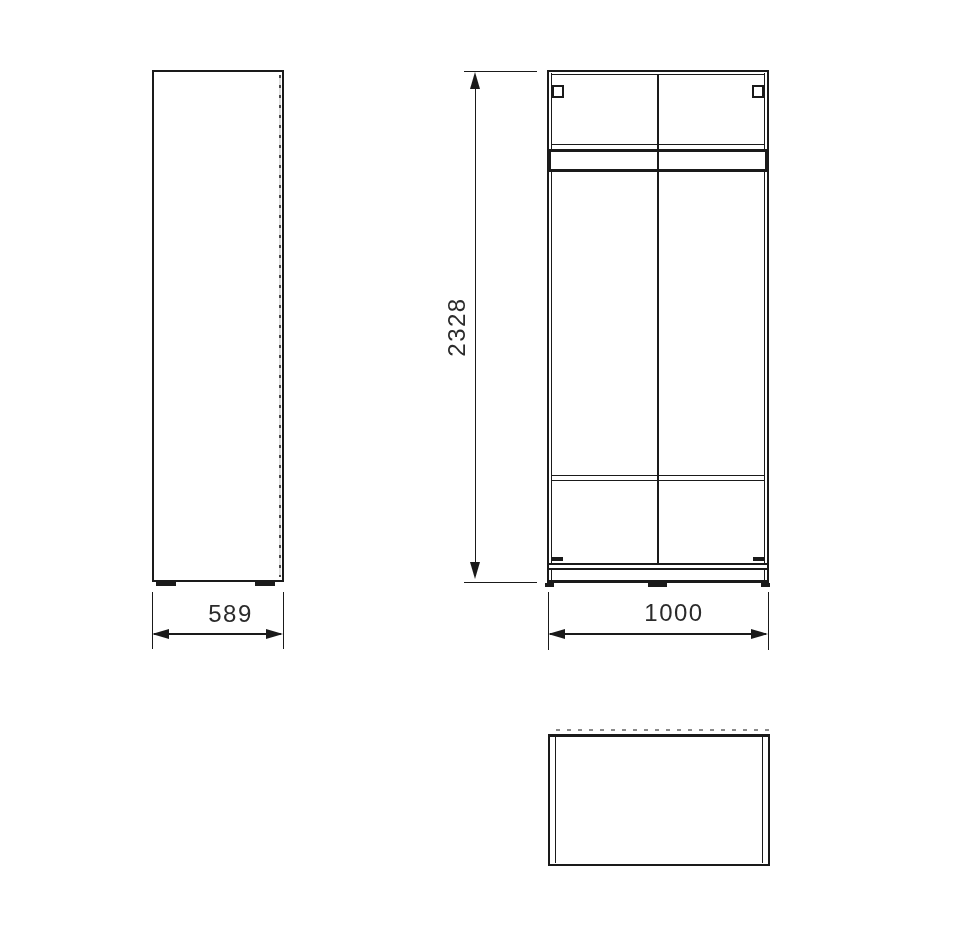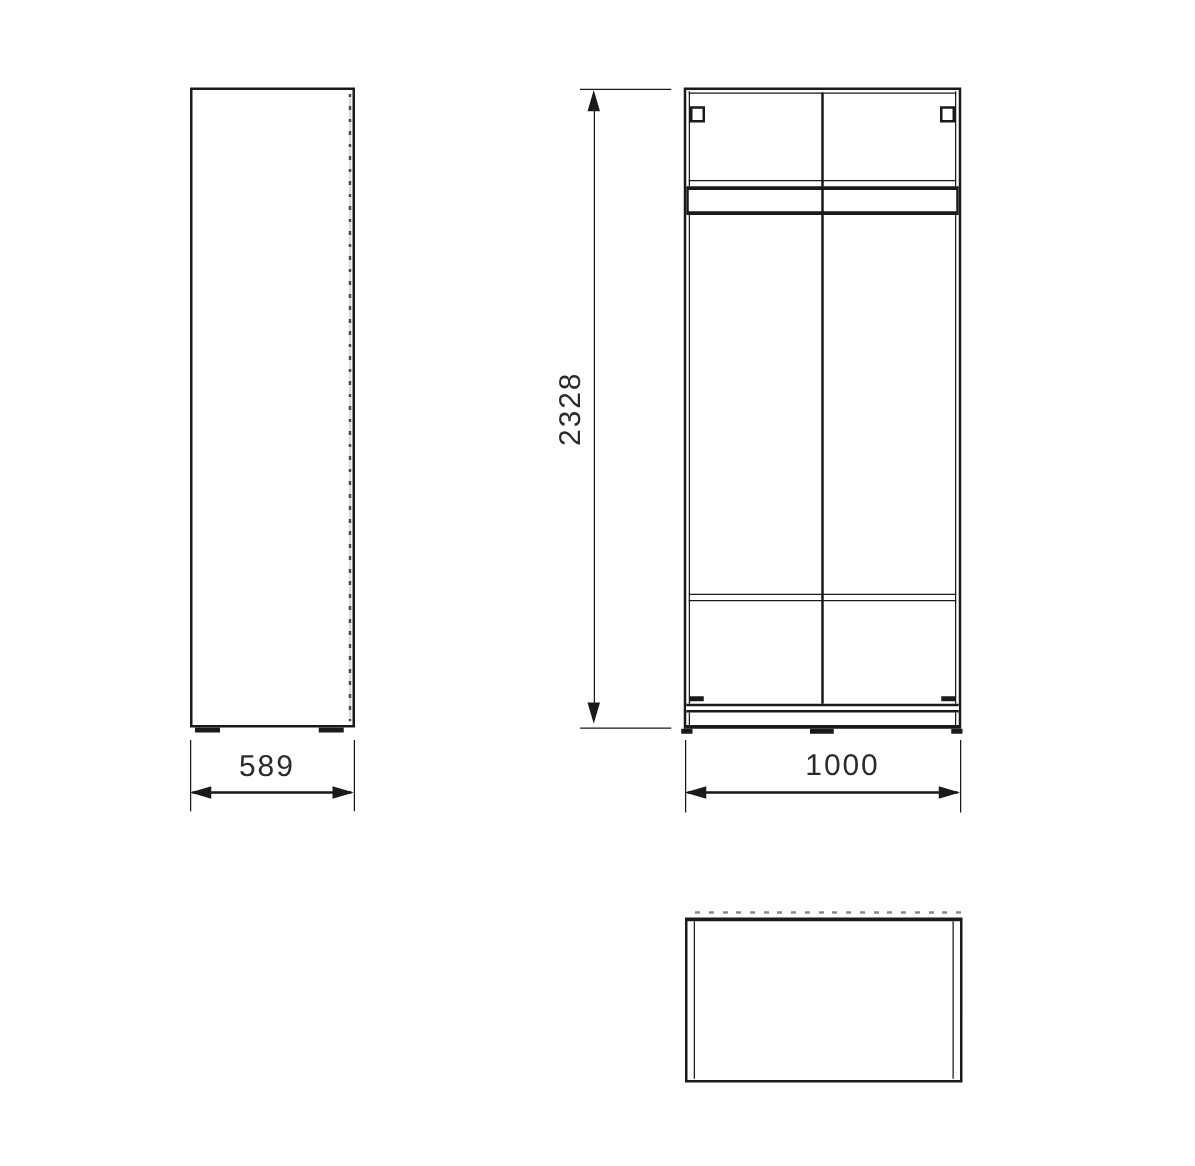--- a/index.html
+++ b/index.html
@@ -69,21 +69,21 @@
   <div class="abs dash-v" style="left:279px;top:75px;height:502px;"></div>
 
   <div class="abs foot" style="left:156px;top:582px;width:20px;height:4px;"></div>
   <div class="abs foot" style="left:255px;top:582px;width:20px;height:4px;"></div>
 
   <div class="abs vline" style="left:151.5px;top:592px;height:57px;"></div>
   <div class="abs vline" style="left:282.5px;top:592px;height:57px;"></div>
   <div class="abs hline" style="left:154px;top:633px;width:127px;height:1.5px;"></div>
   <div class="abs arr arr-left" style="left:152px;top:629px;"></div>
   <div class="abs arr arr-right" style="left:266px;top:629px;"></div>
-  <div class="abs dim-label" style="left:148px;top:601px;width:131px;">589</div>
+  <div class="abs dim-label" style="left:165px;top:601px;width:131px;">589</div>
 
   <div class="abs hline" style="left:464px;top:70.5px;width:73px;height:1.5px;"></div>
   <div class="abs hline" style="left:464px;top:581.5px;width:73px;height:1.5px;"></div>
   <div class="abs vline" style="left:474.5px;top:76px;height:500px;width:1.5px;"></div>
   <div class="abs arr arr-up" style="left:470px;top:72px;"></div>
   <div class="abs arr arr-down" style="left:470px;top:562px;"></div>
   <div class="abs dim-label dim-label-vertical" style="left:397px;top:314px;width:120px;height:26px;">2328</div>
 
   <div class="abs outline" style="left:547px;top:70px;width:222px;height:513px;border-bottom-width:3px;"></div>
 

